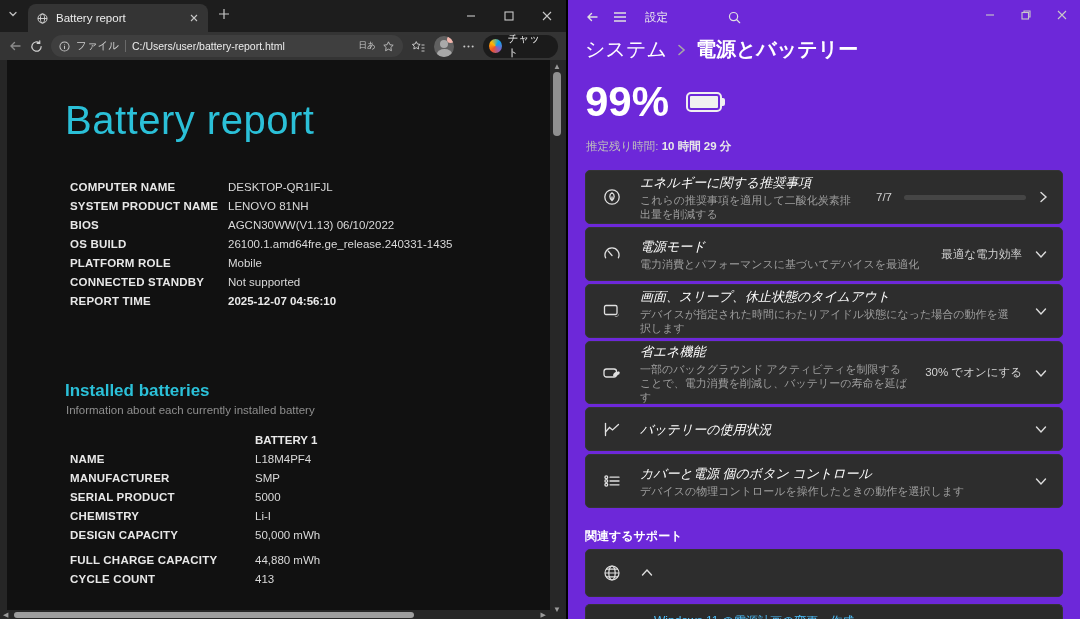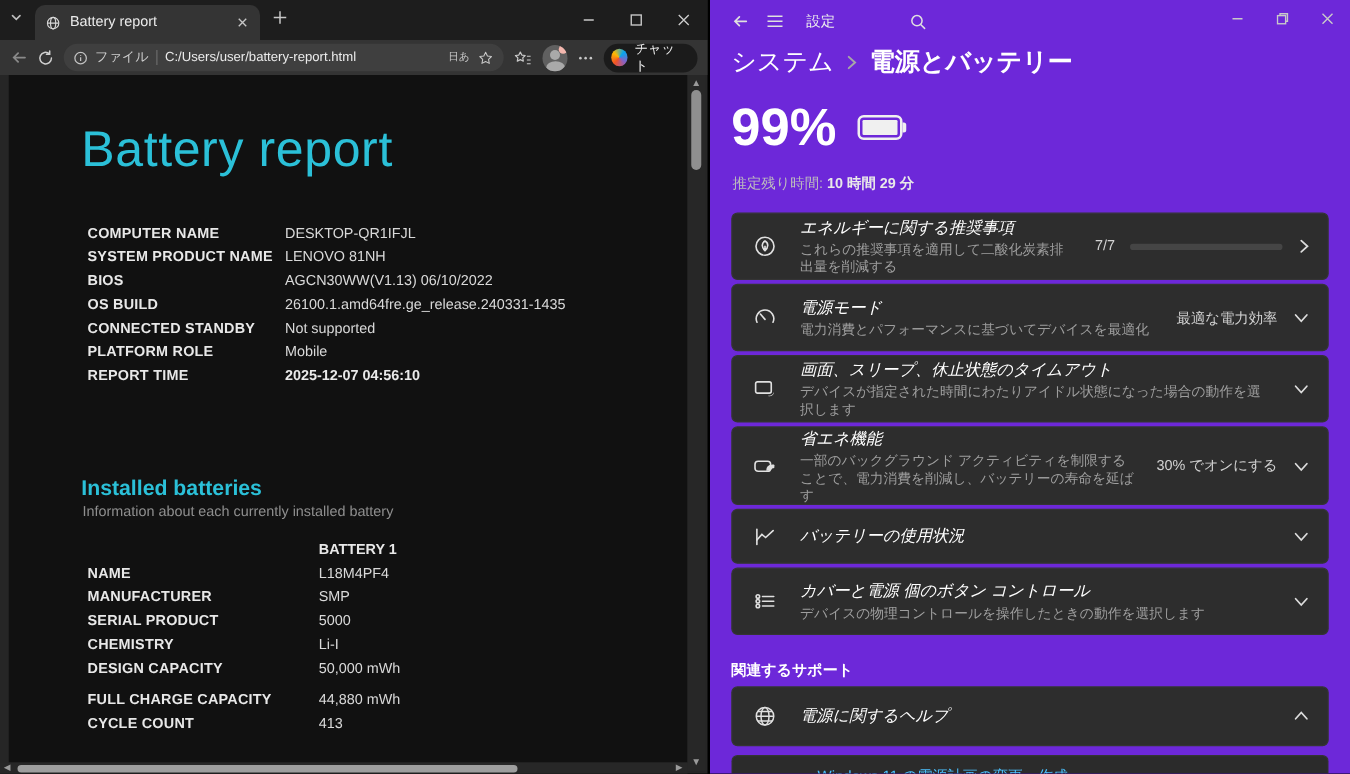--- a/index.html
+++ b/index.html
@@ -219,26 +219,26 @@
           </div>
         <div class="kv-row">
             <span class="kv-label">BIOS</span>
             <span class="kv-value">AGCN30WW(V1.13) 06/10/2022</span>
           </div>
         <div class="kv-row">
             <span class="kv-label">OS BUILD</span>
             <span class="kv-value">26100.1.amd64fre.ge_release.240331-1435</span>
           </div>
         <div class="kv-row">
+            <span class="kv-label">PLATFORM ROLE</span>
+            <span class="kv-value">Mobile</span>
+          </div>
+        <div class="kv-row">
             <span class="kv-label">CONNECTED STANDBY</span>
             <span class="kv-value">Not supported</span>
-          </div>
-        <div class="kv-row">
-            <span class="kv-label">PLATFORM ROLE</span>
-            <span class="kv-value">Mobile</span>
           </div>
         <div class="kv-row">
             <span class="kv-label">REPORT TIME</span>
             <span class="kv-value bold-val">2025-12-07  04:56:10</span>
           </div>
       </div>
 
       <h2 class="section-title" id="installed-title" style="color: rgb(43, 192, 216);">Installed batteries</h2>
       <div class="section-sub">Information about each currently installed battery</div>
 
@@ -492,23 +492,20 @@
     <div class="card help-card">
       <span class="icon">
         <svg width="20" height="20" viewBox="0 0 20 20">
             <g stroke="#e0e0e0" stroke-width="1.2" fill="none">
               <circle cx="10" cy="10" r="7"></circle>
               <ellipse cx="10" cy="10" rx="3.2" ry="7"></ellipse>
               <path d="M3 10 H17 M4 6.2 H16 M4 13.8 H16"></path>
             </g>
           </svg>
       </span>
-      <span class="texts">
-        <span class="c-title">電源に関するヘルプ</span>
-      </span>
       <span class="right">
         <span>
           <svg width="14" height="10" viewBox="0 0 14 10">
               <path d="M2.5 7 L7 2 L11.5 7" stroke="#dcdcdc" stroke-width="1.4" fill="none" stroke-linecap="round"></path>
             </svg>
         </span>
       </span>
     </div>
 
     <div class="partial-card">

